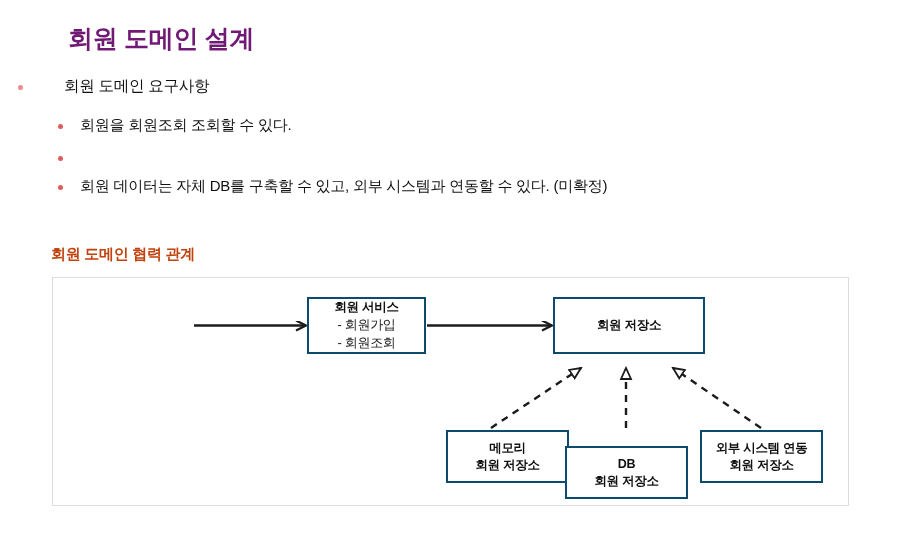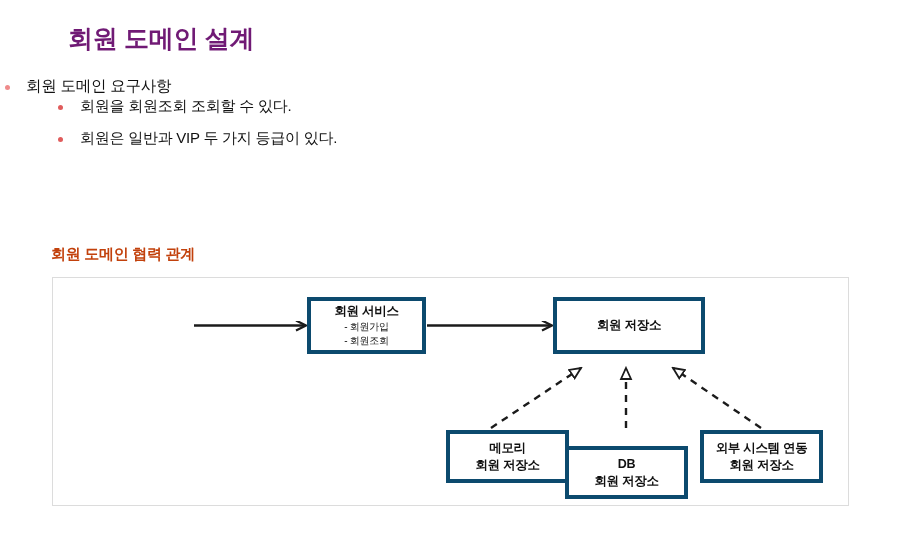--- a/index.html
+++ b/index.html
@@ -34,21 +34,21 @@
     left: 0;
     top: 78px;
     width: 910px;
   }
   .bullet-row {
     position: relative;
     display: flex;
     align-items: flex-start;
     line-height: 1;
   }
-  .bullet-l1 { padding-left: 5px; margin-bottom: 4px; }
+  .bullet-l1 { padding-left: 18px; margin-bottom: 23px; gap: 25px; }
   .bullet-l2 { padding-left: 58px; margin-bottom: 17px; }
 
   .dot {
     flex: 0 0 auto;
     width: 5px;
     height: 5px;
     border-radius: 50%;
     margin-top: 7px;
   }
   .dot-l1 { background: #ef8b8b; }
@@ -89,38 +89,38 @@
   }
   .diagram-svg {
     position: absolute;
     left: 0;
     top: 0;
   }
 
   .node-box {
     position: absolute;
     box-sizing: border-box;
-    border: 4px solid #0c4a6e;
+    border: 2px solid #0c4a6e;
     background: #ffffff;
     display: flex;
     flex-direction: column;
     align-items: center;
     justify-content: center;
     text-align: center;
   }
   .node-title {
     font-size: 12.5px;
     font-weight: bold;
     letter-spacing: -0.3px;
     color: #111111;
     line-height: 1.32;
     white-space: nowrap;
   }
   .node-sub {
-    font-size: 10px;
+    font-size: 13px;
     font-weight: normal;
     letter-spacing: -0.3px;
     color: #151515;
     line-height: 1.38;
     white-space: nowrap;
   }
 
   
   #node-client      { left: 21px;  top: 25px;  width: 119px; height: 45px; }
   #node-service     { left: 254px; top: 19px;  width: 119px; height: 57px; }
@@ -141,23 +141,26 @@
     <span class="bullet-text">회원 도메인 요구사항</span>
   </div>
 
   <div class="bullet-row bullet-l2">
     <span class="dot dot-l2"></span>
     <span class="bullet-text">회원을 회원조회 조회할 수 있다.</span>
   </div>
 
   <div class="bullet-row bullet-l2">
     <span class="dot dot-l2"></span>
-    <span class="bullet-text">회원은 일반과 VIP 두 가지 등급이 있다.</span>
-  </div>
-
+  </div>
+
+  <div class="bullet-row bullet-l2">
+    <span class="dot dot-l2"></span>
+    <span class="bullet-text">회원 데이터는 자체 DB를 구축할 수 있고, 외부 시스템과 연동할 수 있다. (미확정)</span>
+  </div>
 
 </div>
 
 <div class="section-heading">회원 도메인 협력 관계</div>
 
 <div class="diagram-frame">
 
   <svg class="diagram-svg" width="795" height="227" viewBox="0 0 795 227">
     <defs>
       <marker id="openArrow" markerWidth="12" markerHeight="12" refX="10" refY="5" orient="auto" markerUnits="userSpaceOnUse">

